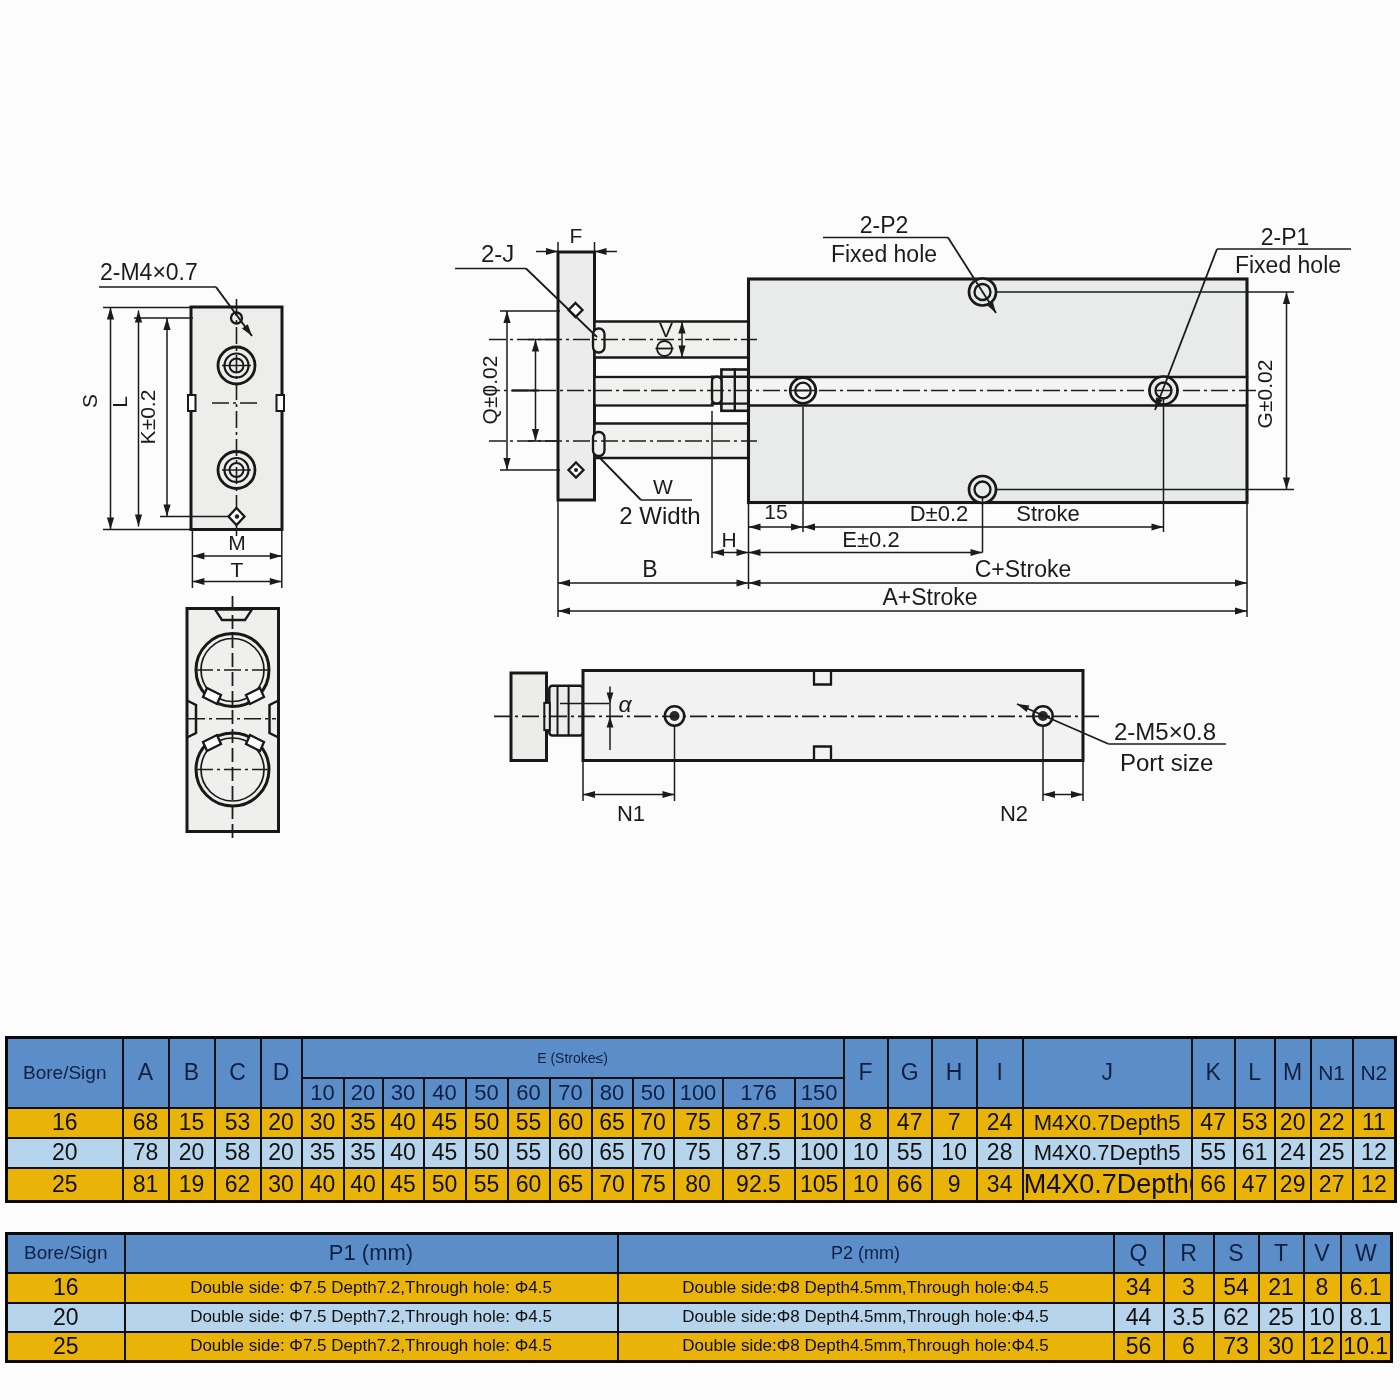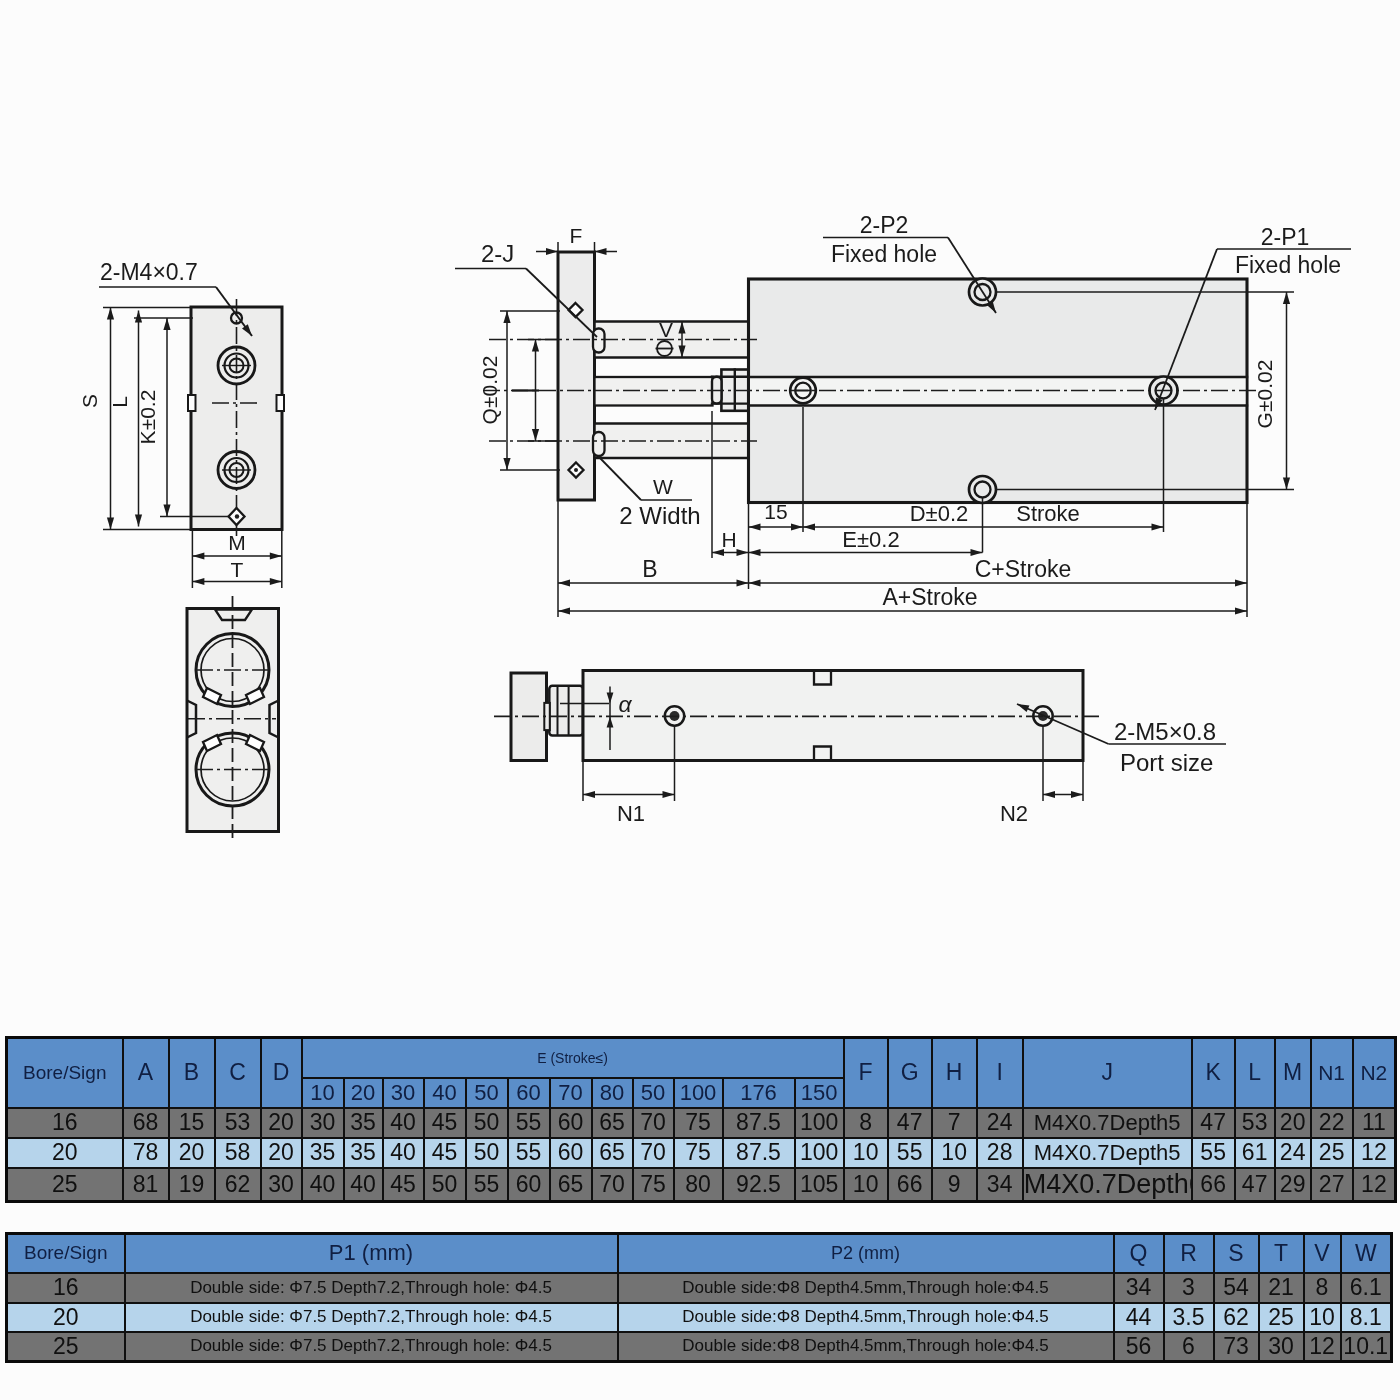--- a/index.html
+++ b/index.html
@@ -1,19 +1,19 @@
 <!DOCTYPE html>
 <html><head>
 <meta charset="utf-8">
 <style>
 html,body{margin:0;padding:0}
 body{width:1400px;height:1400px;background:#fcfcfc;font-family:"Liberation Sans",sans-serif;position:relative;overflow:hidden}
 svg{position:absolute;left:0;top:0}
 svg text{font-family:"Liberation Sans",sans-serif;fill:#1b1b1b}
-.tb{position:absolute;border-collapse:collapse;table-layout:fixed;background:#737373}
+.tb{position:absolute;border-collapse:collapse;table-layout:fixed;background:#eab308}
 .tb td{border:2px solid #101010;text-align:center;vertical-align:middle;padding:0;color:#101010;overflow:hidden;white-space:nowrap}
 .tb{border:3px solid #0a0a0a}
 .tb .h td{background:#5b8ec9;color:#101f42}
 .tb tr.alt td{background:#b6d4eb}
 </style>
 </head>
 <body>
 <svg width="1400" height="1030" viewBox="0 0 1400 1030">
 <defs>
 <marker id="ar" markerUnits="userSpaceOnUse" markerWidth="14" markerHeight="10" refX="13" refY="5" orient="auto-start-reverse">

